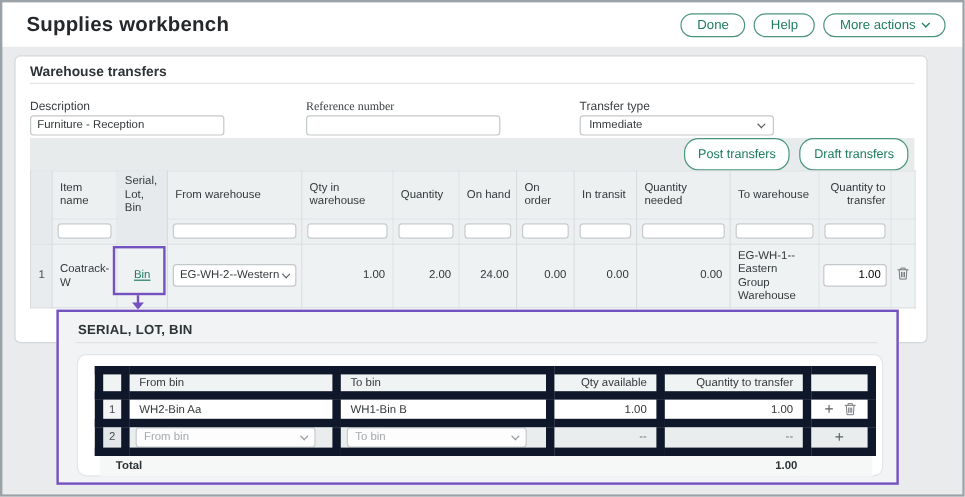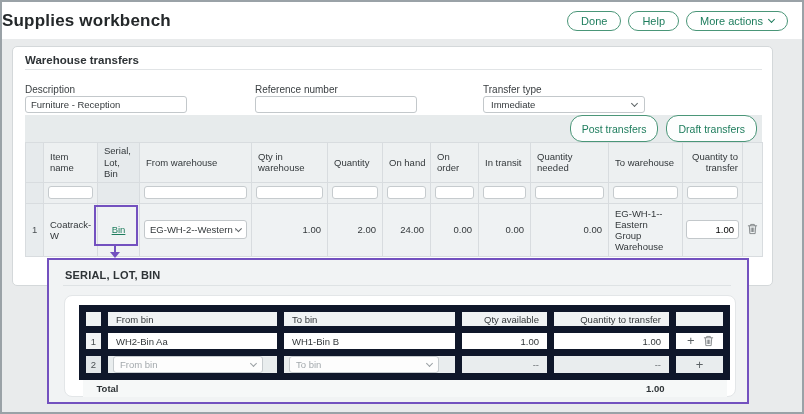--- a/index.html
+++ b/index.html
@@ -8,21 +8,21 @@
 
   .screen{
     position:relative; width:804px; height:414px;
     background:#e9ebec; border:2px solid #9aa2a7; overflow:hidden;
   }
 
   
   .topbar{
     position:absolute; left:0; top:0; width:800px; height:37px;
     background:#ffffff; display:flex; align-items:center;
-    justify-content:space-between; padding:0 14px 0 0;
+    justify-content:space-between; padding:0 14px 0 20px;
   }
   .page-title{ font-size:17px; font-weight:bold; color:#24282a; letter-spacing:.2px; }
   .topbar-actions{ display:flex; gap:7px; align-items:center; }
   .pill-btn{
     display:inline-flex; align-items:center; gap:6px;
     border:1px solid #4a9678; color:#1e7d5d; background:#fff;
     border-radius:12px; padding:3px 13px; font-size:11px; cursor:pointer;
     font-family:"Liberation Sans", sans-serif;
   }
   .chev{
@@ -165,21 +165,21 @@
     </div>
   </div>
 
   <div class="card">
     <div class="section-title">Warehouse transfers</div>
     <div class="section-divider"></div>
 
     <div class="field-label" style="left:12px;">Description</div>
     <input class="text-input" style="left: 12px;" value="Furniture - Reception">
 
-    <div class="field-label" style="left:242px;">Reference number</div>
+    <div class="field-label" style="left:242px;font-family:Liberation Serif, serif;">Reference number</div>
     <input class="text-input" style="left: 242px;" value="">
 
     <div class="field-label" style="left:470px;">Transfer type</div>
     <div class="fake-select" style="left:470px; width:162px;">
       <span>Immediate</span>
       <span class="chev gray"></span>
     </div>
 
     <div class="toolbar">
       <button class="pill-btn">

